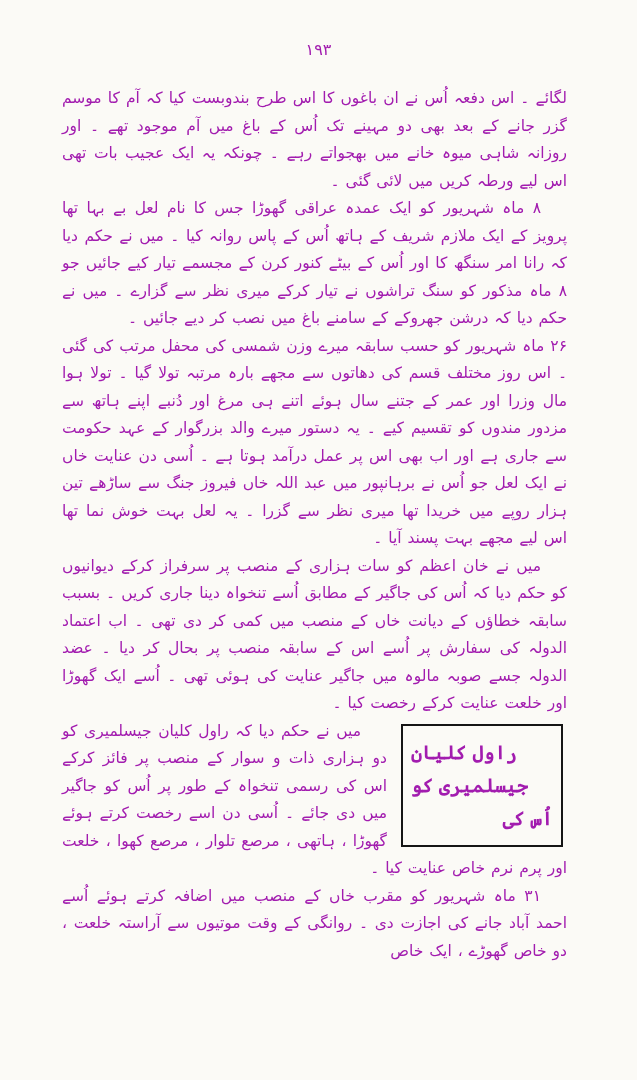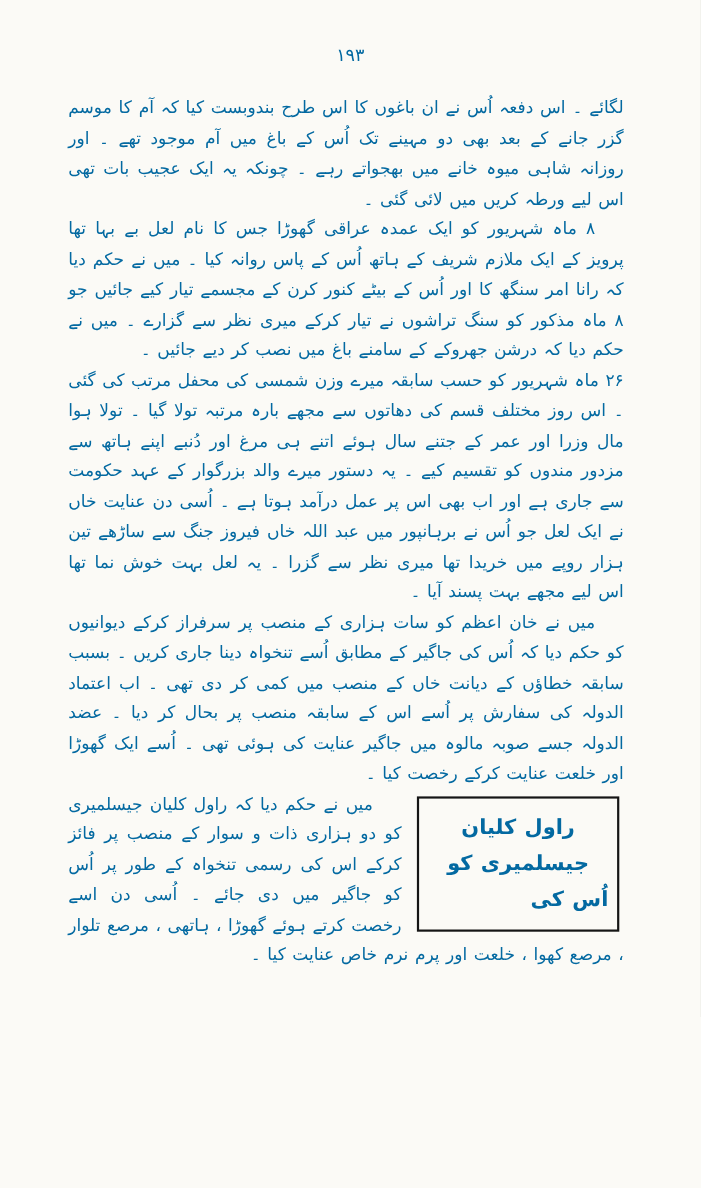--- a/index.html
+++ b/index.html
@@ -6,21 +6,21 @@
     margin: 0;
     padding: 0;
     background: #e9e7e2;
   }
   .page {
     position: relative;
     width: 637px;
     height: 1080px;
     margin: 0 auto;
     background: #fbfaf6;
-    color: #0369a1;
+    color: #a21caf;
     font-family: "DejaVu Sans", sans-serif;
     overflow: hidden;
     box-sizing: border-box;
     direction: rtl;
   }
   .page-number {
     text-align: center;
     font-size: 16px;
     letter-spacing: 1px;
     padding-top: 40px;
@@ -36,26 +36,27 @@
     line-height: 27.5px;
     text-align: justify;
     text-align-last: right;
     word-spacing: 1px;
   }
   .body-text p.indent {
     text-indent: 26px;
   }
   .inset-box {
     float: right;
-    width: 184px;
+    width: 162px;
     border: 2px solid #151515;
     box-sizing: border-box;
     padding: 10px 8px;
     margin: 6px 4px 8px 14px;
-    text-align: center;
+    text-align: left;
+    font-family: Liberation Serif, serif;
   }
   .inset-box .box-line {
     display: block;
     font-size: 19px;
     font-weight: bold;
     line-height: 33px;
     text-indent: 0;
   }
 </style>
 </head>
@@ -75,15 +76,16 @@
 
     <p class="indent">میں نے خان اعظم کو سات ہزاری کے منصب پر سرفراز کرکے دیوانیوں کو حکم دیا کہ اُس کی جاگیر کے مطابق اُسے تنخواہ دینا جاری کریں ۔ بسبب سابقہ خطاؤں کے دیانت خاں کے منصب میں کمی کر دی تھی ۔ اب اعتماد الدولہ کی سفارش پر اُسے اس کے سابقہ منصب پر بحال کر دیا ۔ عضد الدولہ جسے صوبہ مالوہ میں جاگیر عنایت کی ہوئی تھی ۔ اُسے ایک گھوڑا اور خلعت عنایت کرکے رخصت کیا ۔</p>
 
     <p class="indent">
       <span class="inset-box">
         <span class="box-line">راول کلیان جیسلمیری کو اُس کی</span>
       </span>
       <span>میں نے حکم دیا کہ راول کلیان جیسلمیری کو دو ہزاری ذات و سوار کے منصب پر فائز کرکے اس کی رسمی تنخواہ کے طور پر اُس کو جاگیر میں دی جائے ۔ اُسی دن اسے رخصت کرتے ہوئے گھوڑا ، ہاتھی ، مرصع تلوار ، مرصع کھوا ، خلعت اور پرم نرم خاص عنایت کیا ۔</span>
     </p>
 
+    <p class="indent">۳۱ ماہ شہریور کو مقرب خاں کے منصب میں اضافہ کرتے ہوئے اُسے احمد آباد جانے کی اجازت دی ۔ روانگی کے وقت موتیوں سے آراستہ خلعت ، دو خاص گھوڑے ، ایک خاص</p>
 
   </div>
 </div>
 
 </body></html>

